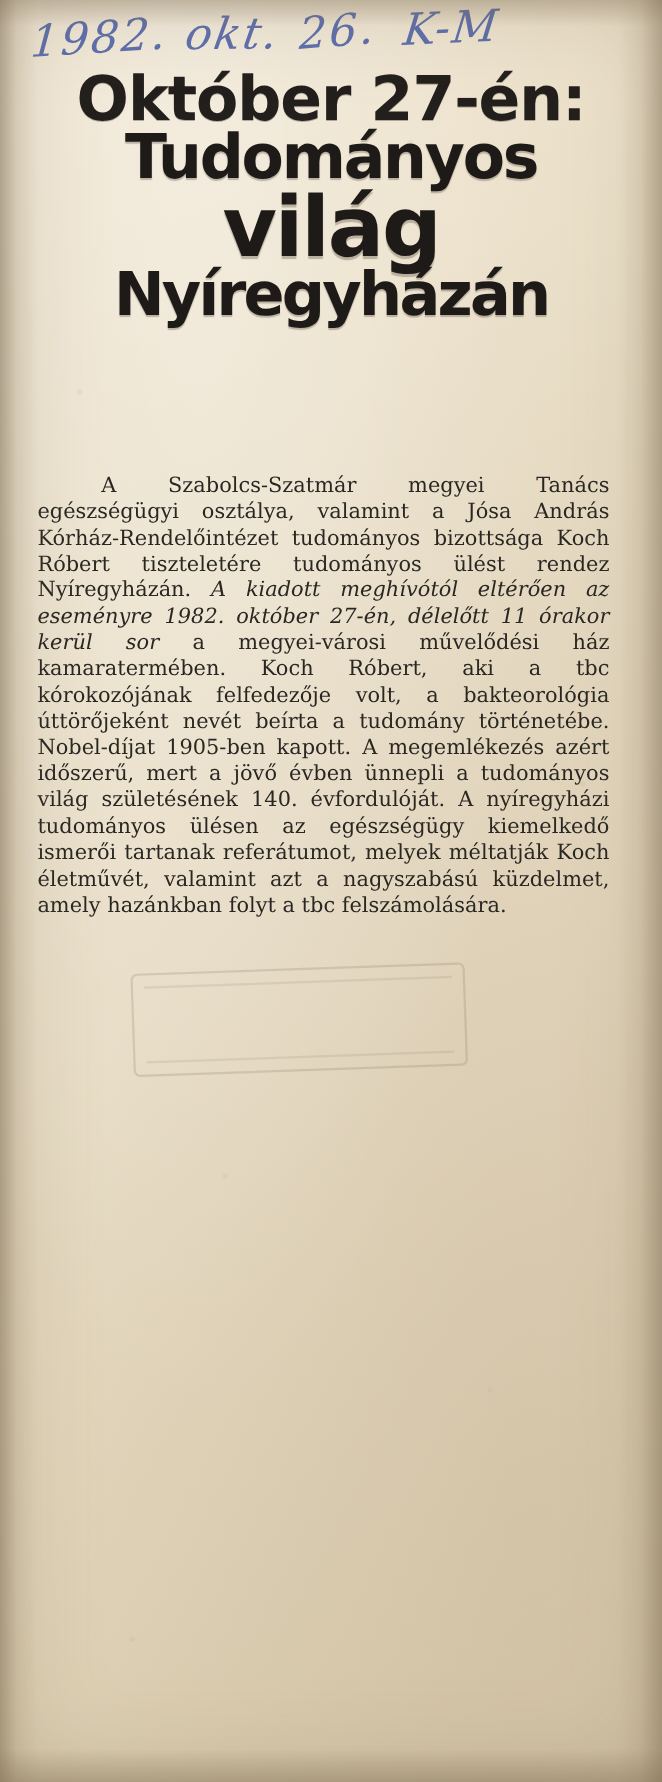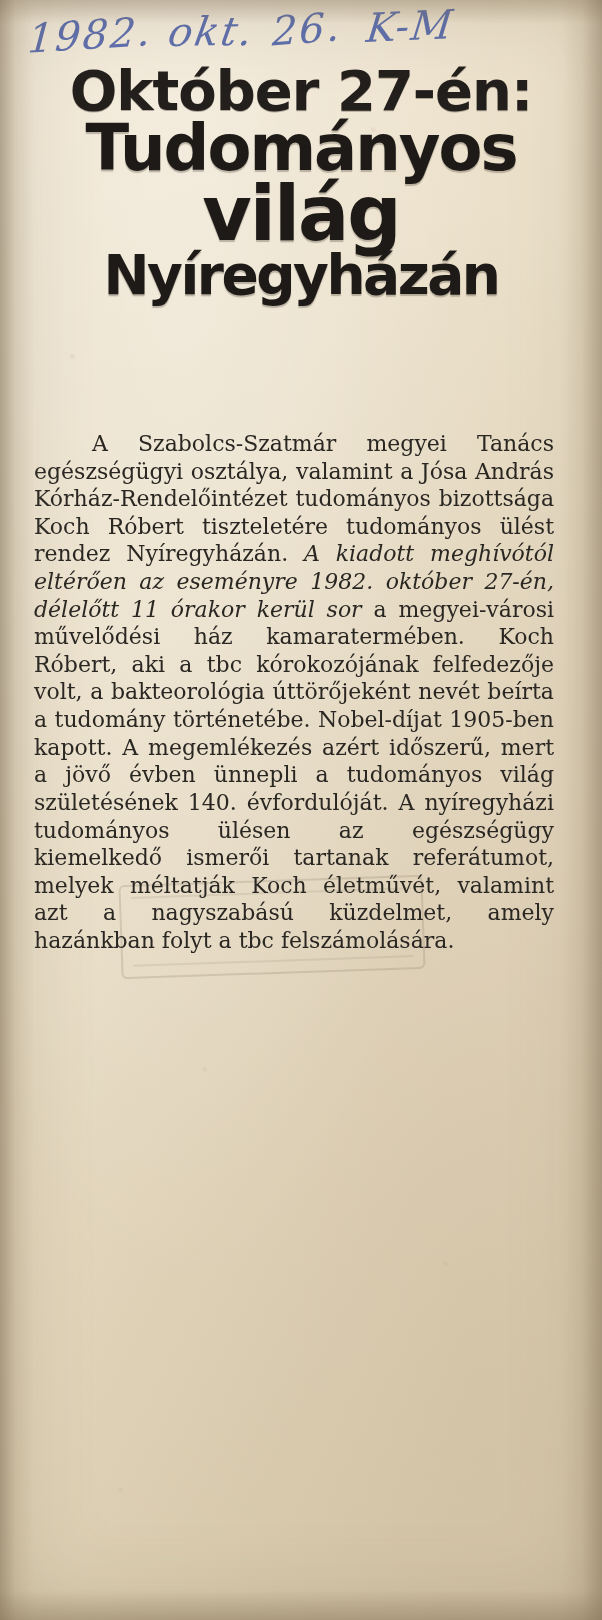--- a/index.html
+++ b/index.html
@@ -110,31 +110,31 @@
     font-size: 74px;
     line-height: 0.94;
     letter-spacing: -2px;
     color: #1d1a17;
     text-shadow: 0 2px 1px rgba(60,50,40,0.30);
   }
   .headline .hl-line {
     display: block;
     white-space: nowrap;
   }
-  .headline .hl-1 { font-size: 64px; }
+  .headline .hl-1 { font-size: 56px; }
   .headline .hl-2 { font-size: 76px; }
   .headline .hl-3 { font-size: 55px; letter-spacing: -2.5px; }
 
   .body {
     position: absolute;
     top: 430px;
     left: 34px;
     width: 520px;
     font-family: "DejaVu Serif", serif;
-    font-size: 22px;
+    font-size: 19px;
     line-height: 1.255;
     color: #2a2723;
     text-align: justify;
     text-justify: inter-word;
   }
   .body p {
     margin: 0;
     text-indent: 58px;
   }
   .body .ital {

